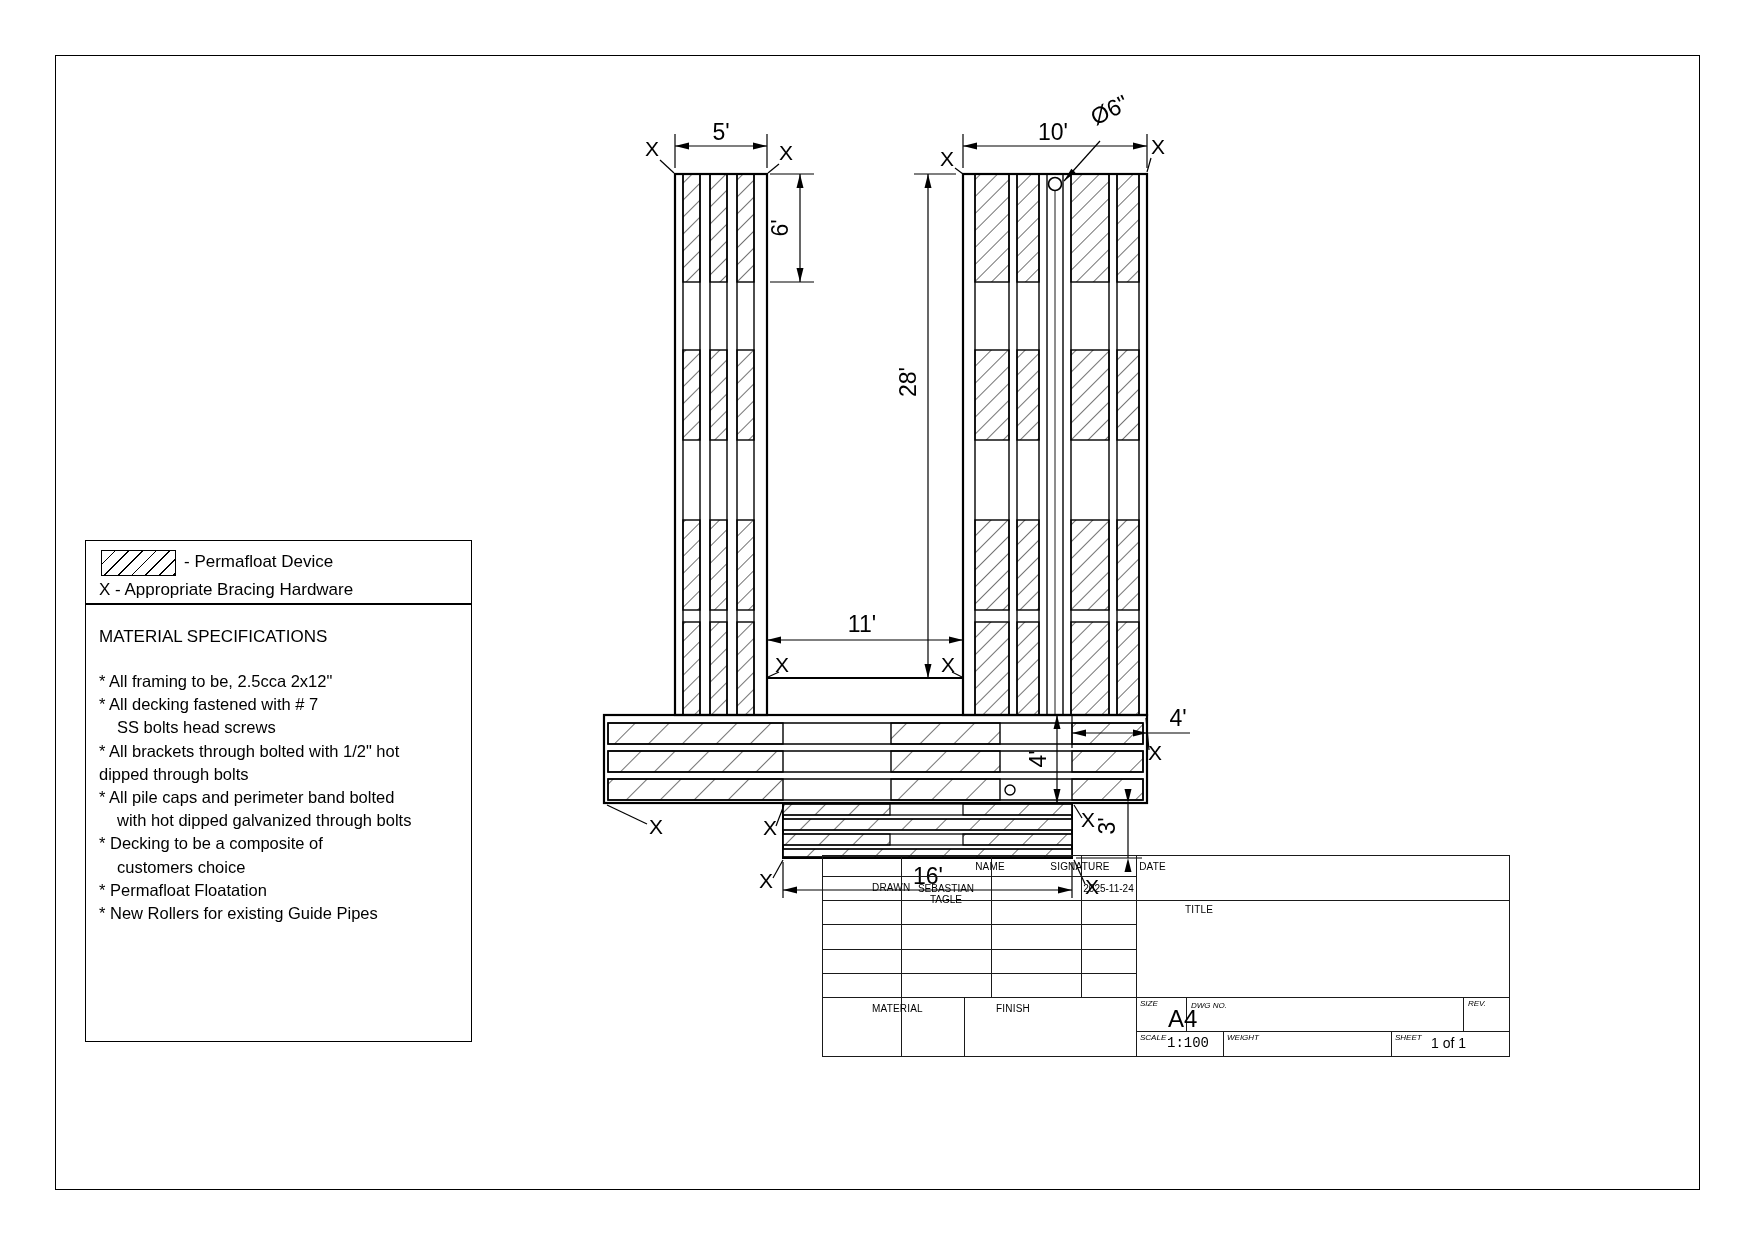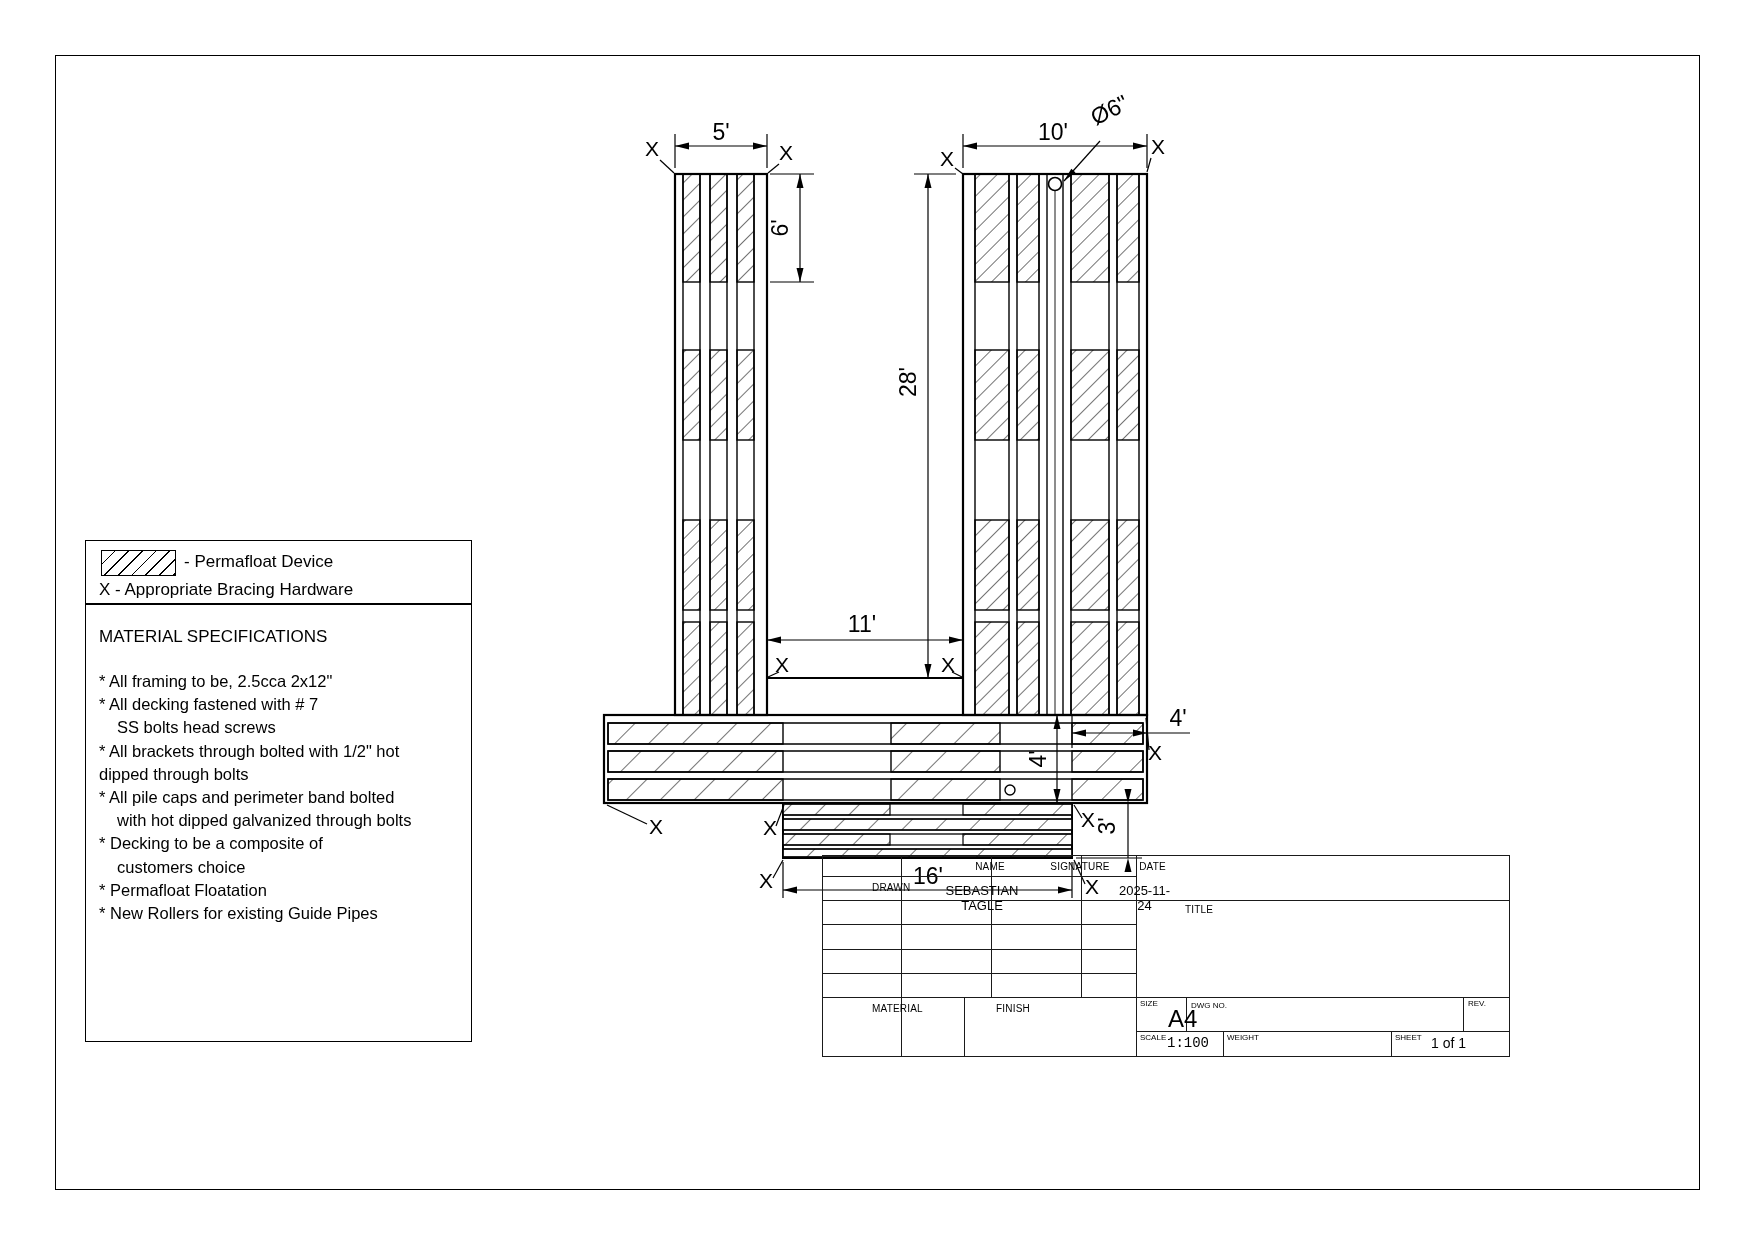--- a/index.html
+++ b/index.html
@@ -22,22 +22,22 @@
   .specs{position:absolute;left:13px;top:86px;right:8px;}
   .specs-title{font-size:17px;margin-bottom:23px;}
   .spec-line{font-size:16.5px;line-height:23.2px;white-space:nowrap;}
   .spec-line.ind{padding-left:18px;}
   
   .tblock{position:absolute;left:822px;top:855px;width:686px;height:200px;
        border:1.5px solid #1a1a1a;}
   .tblock .vl{position:absolute;width:1.4px;background:#1a1a1a;}
   .tblock .hl{position:absolute;height:1.4px;background:#1a1a1a;}
   .tb-sm{position:absolute;font-size:10px;letter-spacing:.2px;margin-left:44px;}
-  .tb-xs{position:absolute;font-size:13px;padding-left:36px;}
-  .tb-xs2{position:absolute;font-size:8px;}
+  .tb-xs{position:absolute;font-size:10px;}
+  .tb-xs2{position:absolute;font-size:8px;font-style:italic;}
   .tb-c{text-align:center;}
   .company{position:absolute;left:313px;width:373px;top:9px;font-size:21px;text-align:center;}
   .size-val{position:absolute;left:316px;top:149px;font-size:24px;margin-left:29px;}
   .scale-val{position:absolute;left:344px;top:179px;font-size:14px;font-family:Liberation Mono, monospace;}
   .sheet-val{position:absolute;left:608px;top:179px;font-size:14px;}
 </style>
 </head>
 <body>
 
 <div class="sheet-border"></div>

